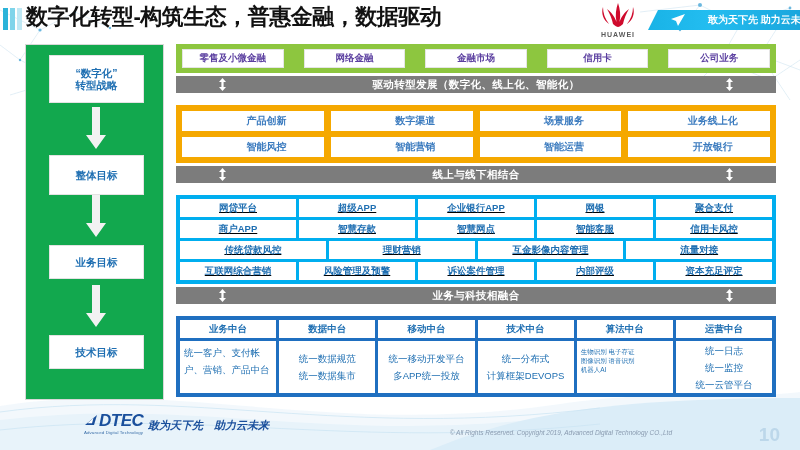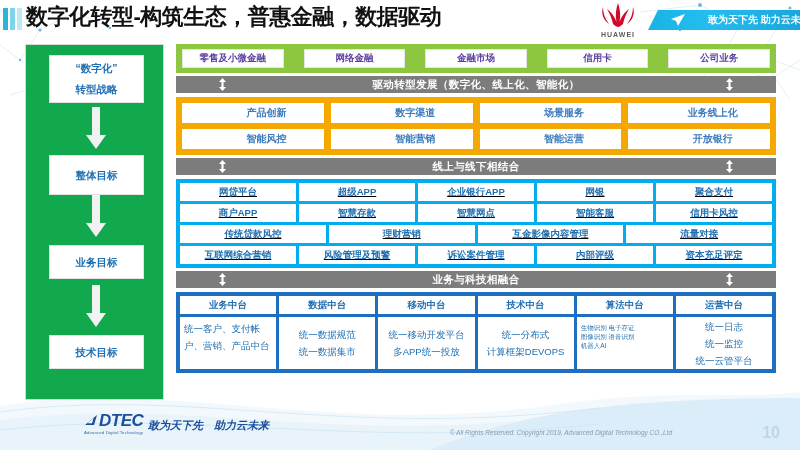--- a/index.html
+++ b/index.html
@@ -96,21 +96,21 @@
     position: absolute;
     left: 23px;
     width: 95px;
     background: #ffffff;
     border: 1px solid #e3e3e3;
     box-sizing: border-box;
     color: #1f6fb2;
     font-size: 10.5px;
     font-weight: bold;
     text-align: center;
-    line-height: 21px;
+    line-height: 12px;
     display: flex;
     align-items: center;
     justify-content: center;
   }
   #side-box-0 { top: 10px;  height: 48px; }
   #side-box-1 { top: 110px; height: 40px; }
   #side-box-2 { top: 200px; height: 34px; }
   #side-box-3 { top: 290px; height: 34px; }
   .side-arrow {
     position: absolute;
@@ -150,21 +150,21 @@
 
   
   .grey-bar {
     height: 17px;
     background: #7c7c7c;
     display: flex;
     align-items: center;
     justify-content: center;
     position: relative;
     margin-top: 3px;
-    margin-bottom: 4px;
+    margin-bottom: 12px;
   }
   .grey-bar .gb-label {
     font-size: 10.5px;
     color: #ffffff;
     font-weight: bold;
     letter-spacing: 0.4px;
   }
   .dbl-arrow {
     position: absolute;
     top: 2px;
@@ -287,21 +287,21 @@
     position: absolute;
     right: 128px; top: 25px;
     font-size: 6.5px;
     font-style: italic;
     color: #8a9bb0;
     white-space: nowrap;
   }
   #page-number {
     position: absolute;
     right: 20px; top: 20px;
-    font-size: 16px;
+    font-size: 19px;
     font-weight: bold;
     color: #bcd7ea;
   }
 </style>
 </head>
 <body>
 
 <svg id="bg-deco" viewBox="0 0 800 450">
   <g stroke="#bcd8ea" stroke-width="0.5" fill="none" opacity="0.85">
     <path d="M0 10 L40 30 L20 60 L60 80 L10 95"></path>

